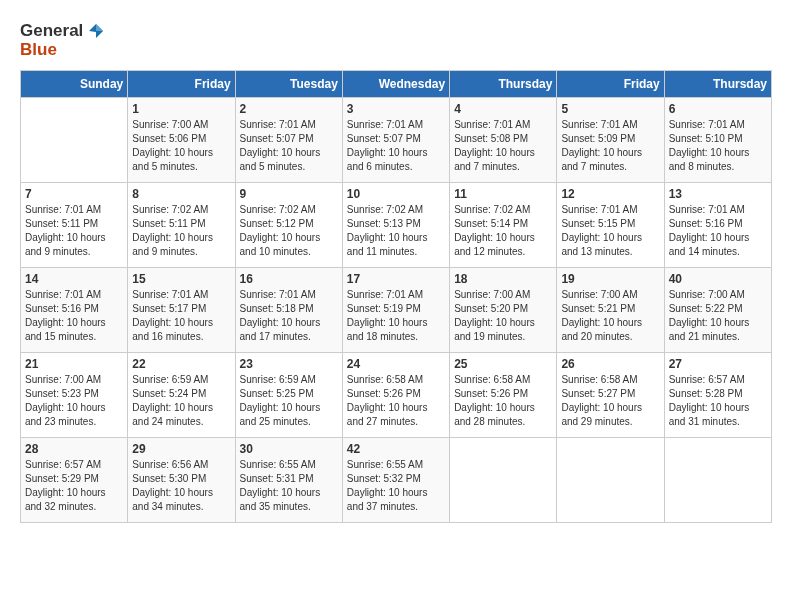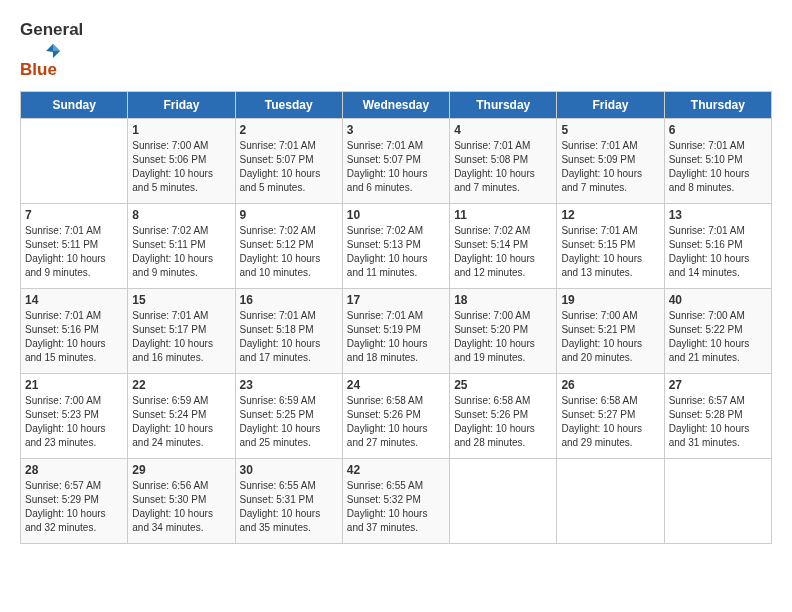--- a/index.html
+++ b/index.html
@@ -35,21 +35,21 @@
     }
     table {
       width: 100%;
       border-collapse: collapse;
       font-size: 11px;
     }
     thead tr th {
       background-color: #2a6db5;
       color: #fff;
       padding: 6px 4px;
-      text-align: center;
+      text-align: right;
       font-size: 12px;
       font-weight: bold;
       border: 1px solid #ccc;
     }
     tbody tr td {
       border: 1px solid #ccc;
       vertical-align: top;
       padding: 4px;
       min-height: 70px;
       height: 85px;
@@ -78,21 +78,21 @@
     tbody tr td.empty-cell {
       background-color: inherit;
     }
   </style>
 </head>
 <body>
 
 <div class="header">
   <div class="logo">
   <div style="display:flex; flex-direction:column; align-items:flex-start; line-height:1.2;">
-    <div style="display:flex; align-items:center;flex-direction:column;">
+    <div style="display:flex; align-items:center;">
       <span style="font-size:17px; font-weight:bold; color:#333;">General</span>
       <svg width="22" height="22" viewBox="0 0 22 22" style="margin-left:2px;">
         <polygon points="11,4 18,11 11,18 11,12 4,11 11,4" fill="#1a6faf"></polygon>
         <polygon points="11,4 18,11 11,11" fill="#5aa0d0"></polygon>
       </svg>
     </div>
     <span style="font-size:17px; font-weight:bold; color:#c2410c; margin-top:-2px;">Blue</span>
   </div>
 </div>
   <div class="title-section">

